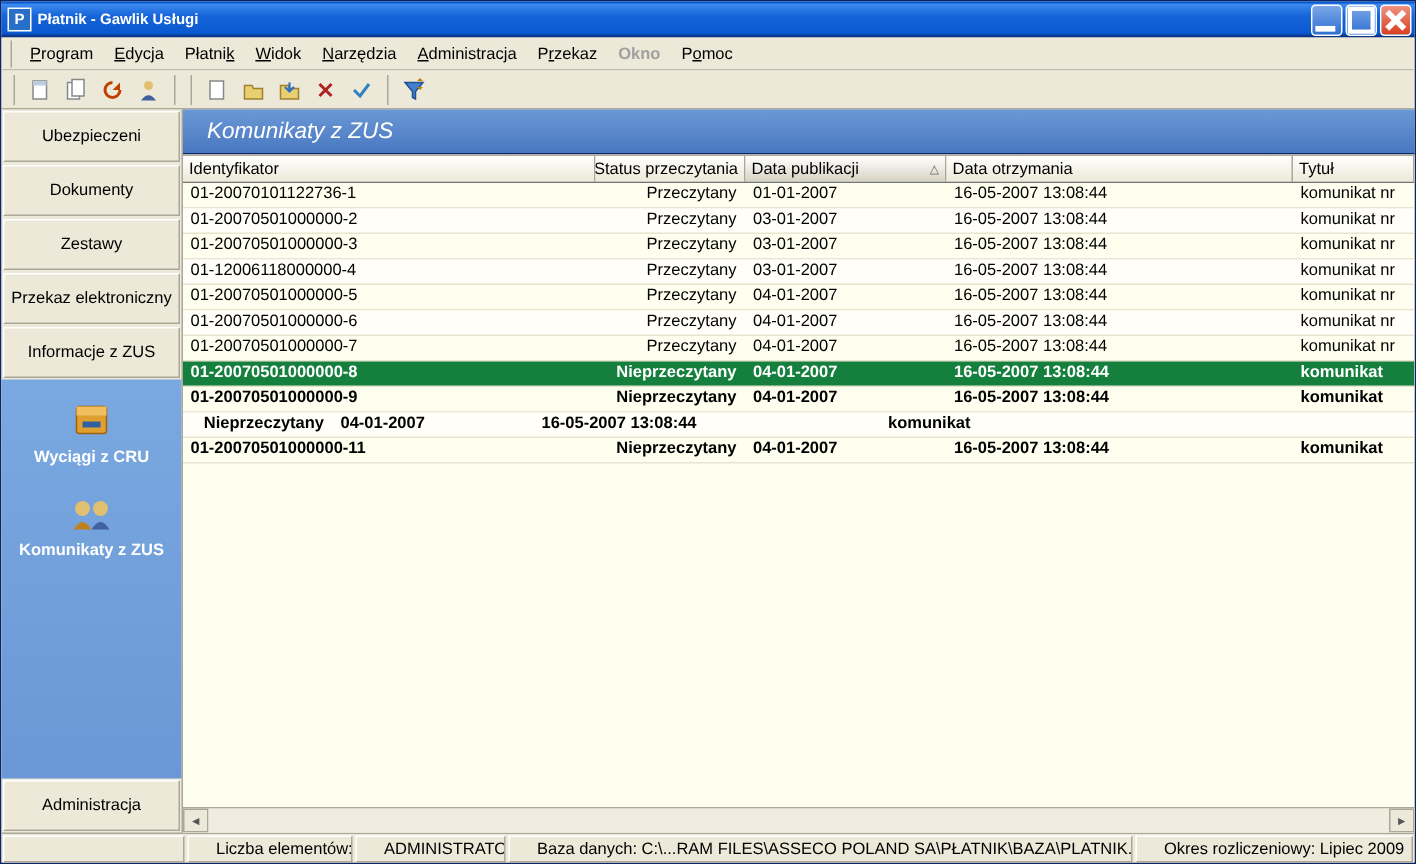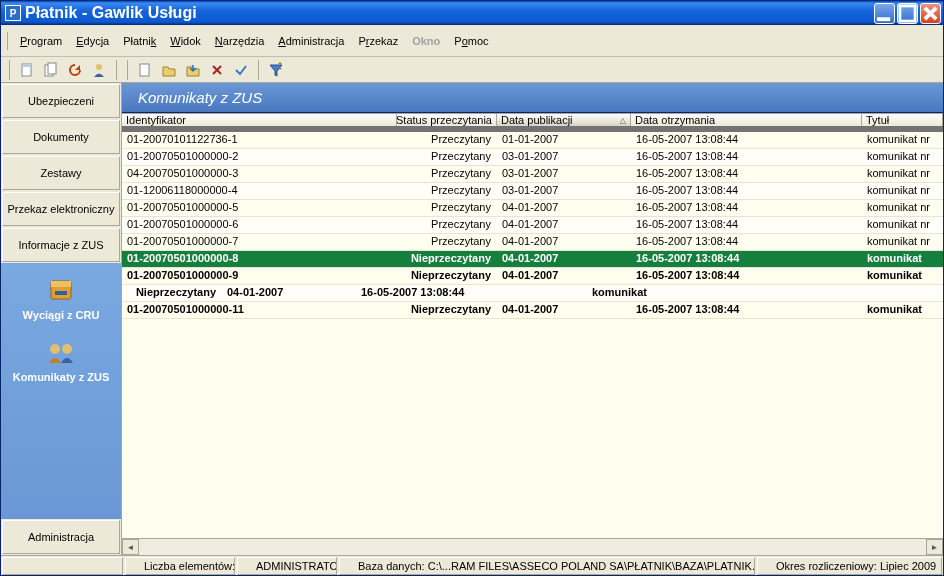--- a/index.html
+++ b/index.html
@@ -32,40 +32,40 @@
     width: 16px; height: 16px;
     background: #2a6fc7;
     border: 1px solid #fff;
     margin-right: 4px;
     display: flex;
     align-items: center;
     justify-content: center;
     font-size: 10px;
     font-weight: bold;
   }
-  .titlebar .title-text { font-weight: bold; font-size: 16px; flex: 1; }
+  .titlebar .title-text { font-weight: bold; font-size: 10px; flex: 1; }
   .titlebar .winbtns { display: flex; gap: 2px; }
   .titlebar .winbtn {
     width: 21px; height: 21px;
     border: 1px solid #fff;
     border-radius: 3px;
     display: flex; align-items: center; justify-content: center;
     font-family: Arial;
   }
   .winbtn.min, .winbtn.max {
     background: linear-gradient(to bottom, #7ba7e8, #2f6fd0);
     color: #fff;
   }
   .winbtn.close {
     background: linear-gradient(to bottom, #f09080, #d84020);
     color: #fff;
     font-weight: bold;
   }
   .menubar {
-    height: 32px;
+    height: 22px;
     background: #ece9d8;
     border-bottom: 1px solid #c0beb0;
     display: flex;
     align-items: center;
     padding: 0 6px;
     gap: 2px;
     text-align: right;
   }
   .menubar .sep { width:1px; height:18px; background:#aca899; margin-right:4px; }
   .menubar .menuitem { padding: 2px 6px; cursor: default; }
@@ -147,21 +147,21 @@
   }
   .grid {
     flex: 1;
     background: #fffff0;
     overflow: hidden;
     position: relative;
     border-top: 1px solid #aca899;
     display: flex;
     flex-direction: column;
   }
-  .grid .cols { display:flex; height: 18px; background:#ece9d8; border-bottom:6px solid #737373; }
+  .grid .cols { display:flex; height: 18px; background:#ece9d8; border-bottom:1px solid #737373; }
   .grid .col {
     border-right: 1px solid #aca899;
     padding: 2px 4px;
     font-size: 11px;
     overflow: hidden;
     white-space: nowrap;
     display: flex;
     align-items: center;
     background: linear-gradient(to bottom, #fff, #ece9d8);
   }
@@ -367,21 +367,21 @@
               <div class="cell c5">komunikat nr</div>
             </div>
             <div class="row alt">
               <div class="cell c1">01-20070501000000-2</div>
               <div class="cell c2">Przeczytany</div>
               <div class="cell c3">03-01-2007</div>
               <div class="cell c4">16-05-2007 13:08:44</div>
               <div class="cell c5">komunikat nr</div>
             </div>
             <div class="row">
-              <div class="cell c1">04-20070501000000-3</div>
+              <div class="cell c1">01-20070501000000-3</div>
               <div class="cell c2">Przeczytany</div>
               <div class="cell c3">03-01-2007</div>
               <div class="cell c4">16-05-2007 13:08:44</div>
               <div class="cell c5">komunikat nr</div>
             </div>
             <div class="row alt">
               <div class="cell c1">01-12006118000000-4</div>
               <div class="cell c2">Przeczytany</div>
               <div class="cell c3">03-01-2007</div>
               <div class="cell c4">16-05-2007 13:08:44</div>

